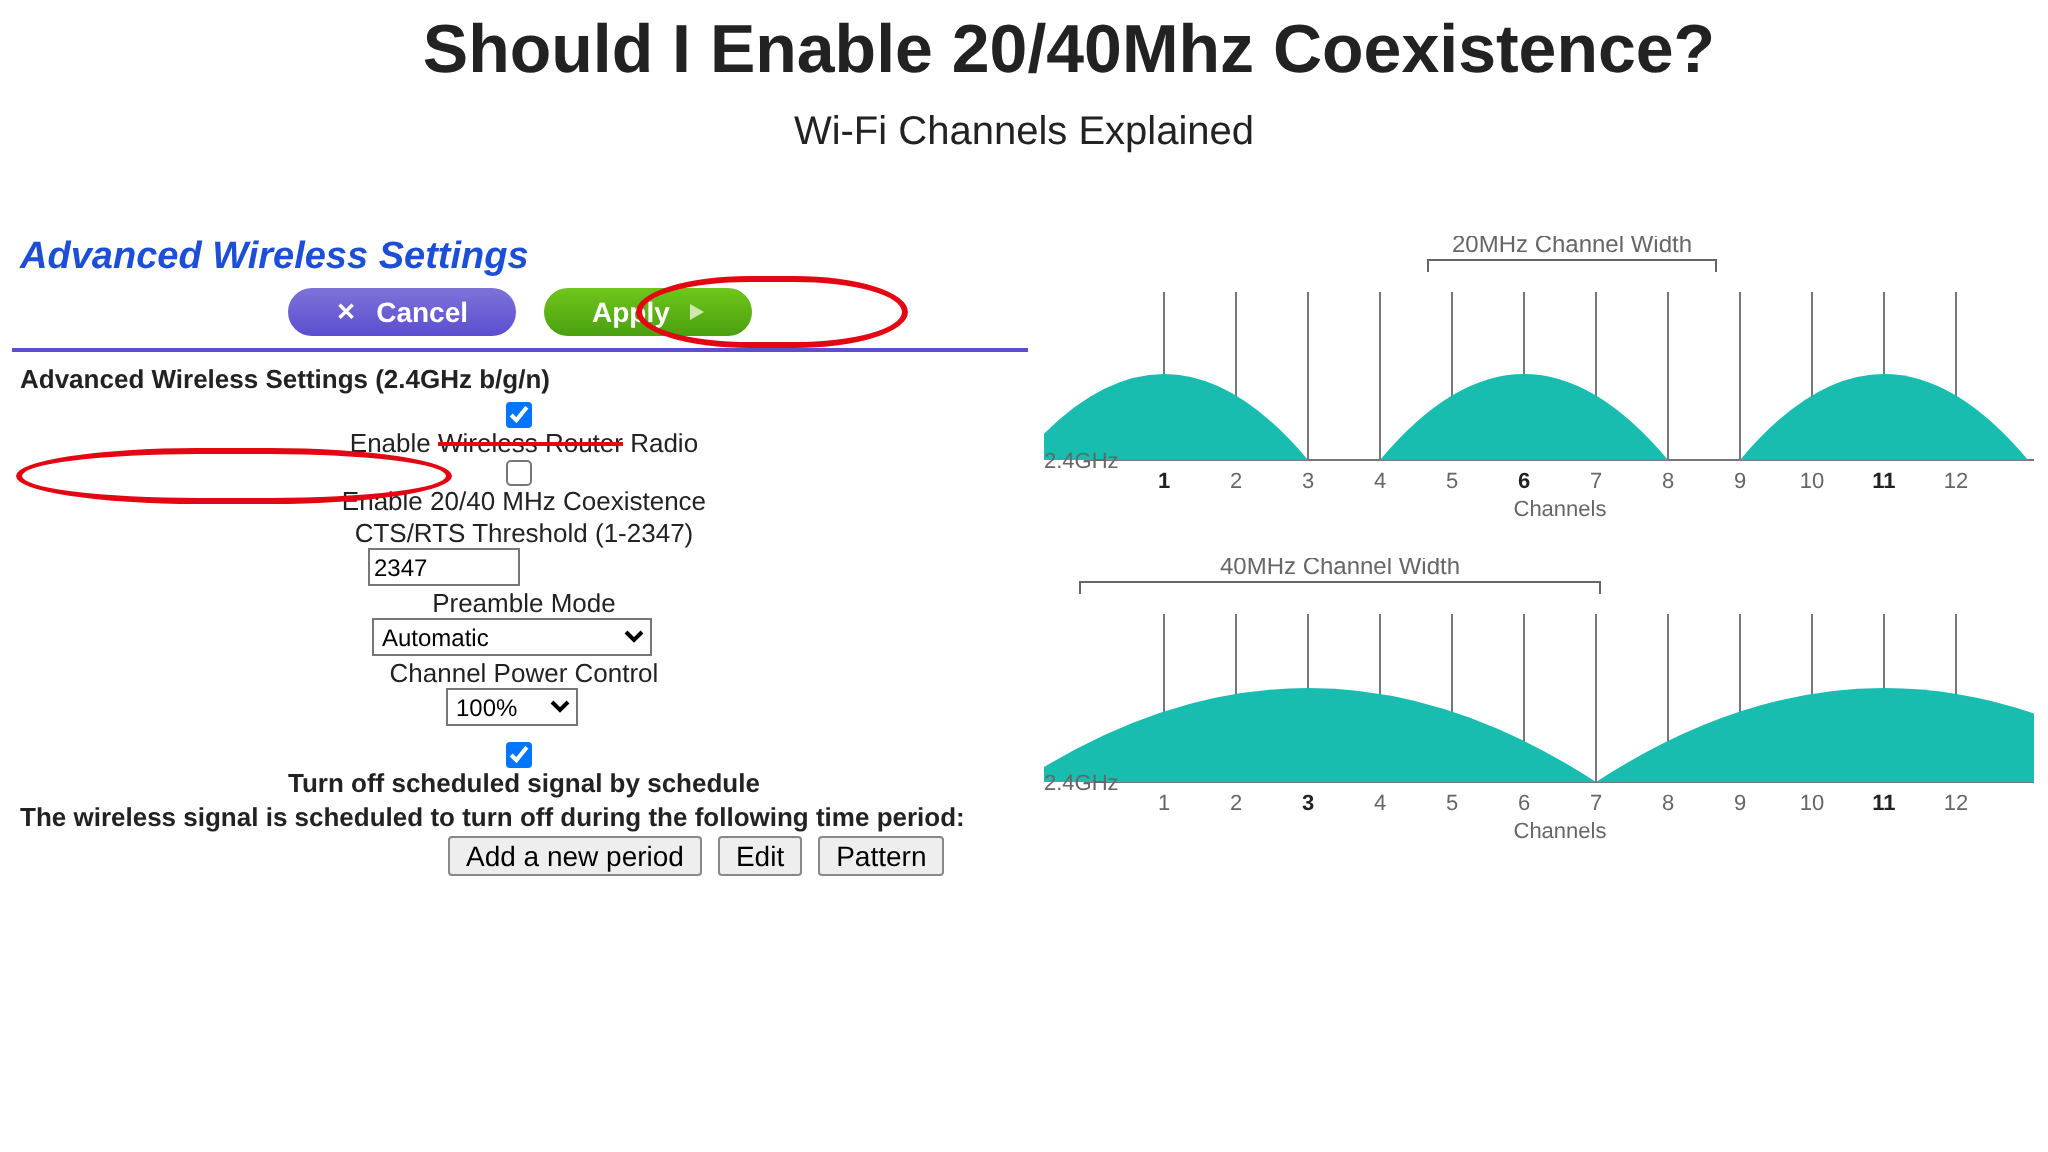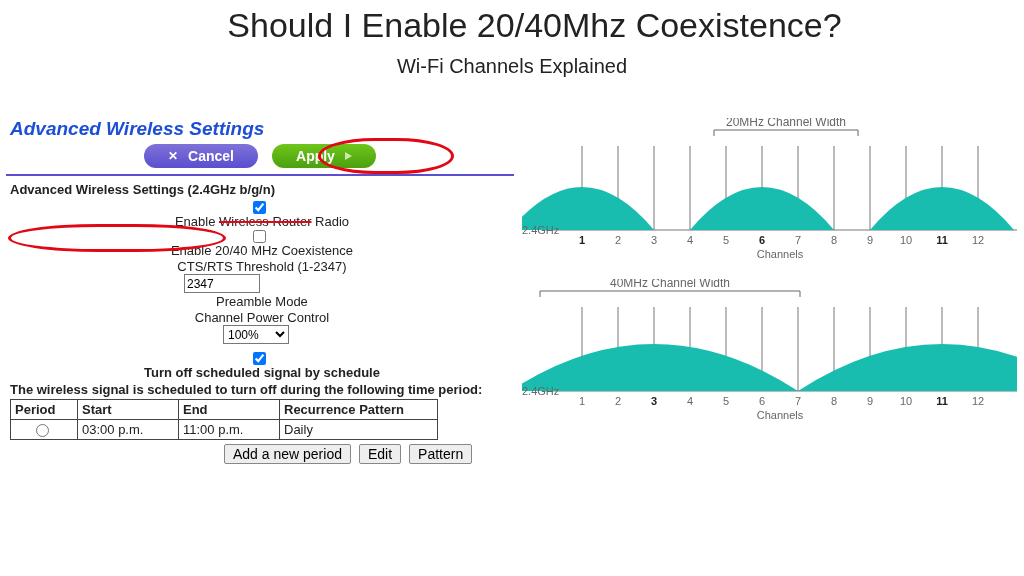--- a/index.html
+++ b/index.html
@@ -1,18 +1,18 @@
 <!DOCTYPE html>
 <html><head>
 <meta charset="utf-8">
 <style>
   html,body{margin:0;padding:0;font-family:Arial,Helvetica,sans-serif;color:#222;background:#fff;}
   .page{width:1024px;height:576px;position:relative;}
   .title-block{text-align:center;padding-top:6px;}
-  h1{font-size:34px;font-weight:400;margin:0;padding-left:45px;}
+  h1{font-size:34px;font-weight:700;margin:0;padding-left:45px;}
   h2{font-size:20px;font-weight:400;margin:10px 0 0 0;}
   .content{display:flex;margin-top:40px;padding:0 6px;}
   .left{width:512px;font-size:13px;}
   .right{width:500px;padding-left:8px;}
   .panel-title{color:#1d4ed8;font-style:italic;font-weight:700;font-size:19px;margin:0 0 2px 4px;}
   .btn-row{display:flex;justify-content:center;gap:14px;padding:2px 0 6px 0;position:relative;}
   .hr-bar{height:2px;background:#5b4ed0;margin:0 0 6px 0;}
   .btn{display:inline-flex;align-items:center;justify-content:center;height:24px;border-radius:14px;color:#fff;font-weight:700;font-size:14px;border:none;padding:0 24px;position:relative;}
   .btn-cancel{background:linear-gradient(#7e72d8,#5b4ed0);}
   .btn-apply{background:linear-gradient(#6fc61a,#4aa00f);}
@@ -89,52 +89,39 @@
 
       <div class="field-row">
         <label>CTS/RTS Threshold (1-2347)</label>
         <div class="field-spacer"></div>
         <input class="txt" style="margin-right: 80px;" value="2347">
       </div>
 
       <div class="field-row">
         <label>Preamble Mode</label>
         <div class="field-spacer"></div>
+        <select class="sel wide" style="margin-right:12px">
+          <option>Automatic</option>
+        </select>
       </div>
 
       <div class="field-row">
         <label>Channel Power Control</label>
         <div class="field-spacer"></div>
         <select class="sel narrow" style="margin-right:12px">
           <option>100%</option>
         </select>
       </div>
 
       <div class="field-row" style="margin-top:8px;">
         <input type="checkbox" checked="" style="">
         <label class="bold">Turn off scheduled signal by schedule</label>
       </div>
       <div class="sched-note">The wireless signal is scheduled to turn off during the following time period:</div>
 
-      <table class="sched">
-        <tbody>
-            <tr>
-          <th style="width:58px">Period</th>
-          <th style="width:92px">Start</th>
-          <th style="width:92px">End</th>
-          <th>Recurrence Pattern</th>
-        </tr>
-        <tr>
-          <td style="text-align:center"><input type="radio" style=""></td>
-          <td>03:00 p.m.</td>
-          <td>11:00 p.m.</td>
-          <td>Daily</td>
-        </tr>
-      </tbody>
-        </table>
 
       <div class="btn-row2">
         <button class="smbtn">Add a new period</button>
         <button class="smbtn">Edit</button>
         <button class="smbtn">Pattern</button>
       </div>
     </div>
 
     <div class="right">
       <div class="chart-box">

